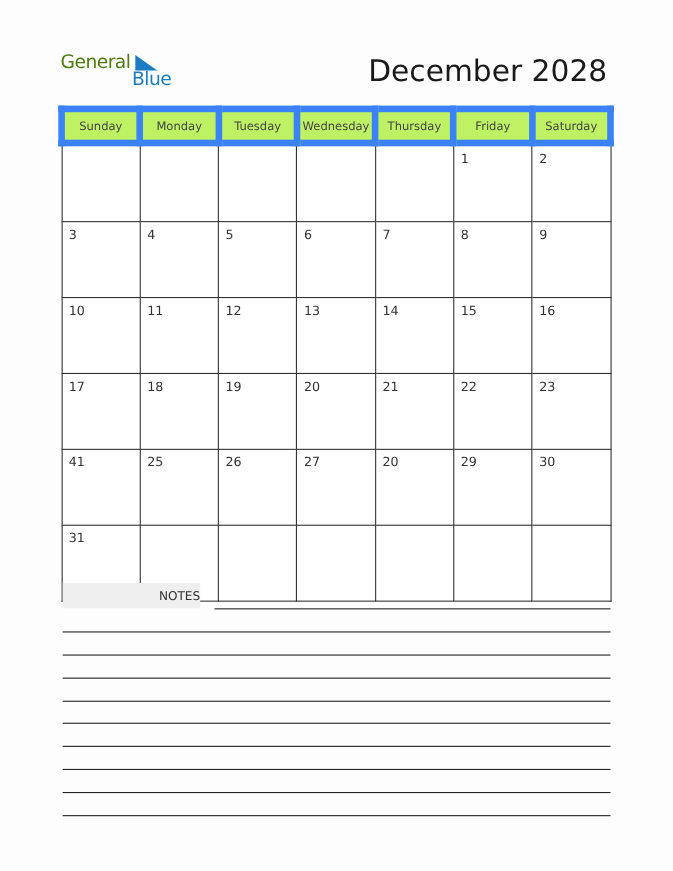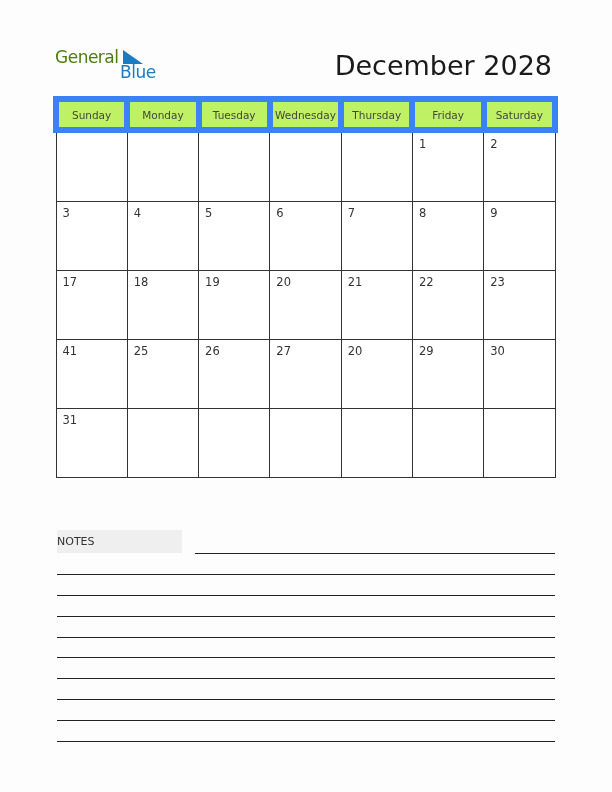--- a/index.html
+++ b/index.html
@@ -5,21 +5,21 @@
   html, body { margin:0; padding:0; }
   body { width:612px; height:792px; background:#fdfdfd; position:relative; font-family:"DejaVu Sans", sans-serif; color:#222; overflow:hidden; }
   .logo { position:absolute; left:55px; top:47px; width:95px; height:40px; }
   .logo .g { position:absolute; left:0; top:0; font-size:17px; color:#4d7c0f; letter-spacing:-0.5px; }
   .logo .b { position:absolute; left:53px; top:15px; font-size:17px; color:#1a7dc4; letter-spacing:-0.5px;margin-left:12px; }
   .logo .tri { position:absolute; left:68px; top:3px; width:0; height:0; border-left:20px solid #1a7dc4; border-top:14px solid transparent; }
   .title { position:absolute; right:60px; top:50px; font-size:27px; color:#1a1a1a; }
   table.cal { position:absolute; left:53px; top:96px; width:505px; border-collapse:collapse; table-layout:fixed; }
   table.cal th { height:23px; background:#bef264; border:6px solid #3b82f6; font-weight:normal; font-size:10.5px; color:#444; }
   table.cal td { height:64px; border:1px solid #333; vertical-align:top; padding:4px 0 0 6px; font-size:11.5px; color:#333; background:#fff; }
-  .notes-label { position:absolute; left:57px; top:530px; width:125px; height:23px; background:#efefef; font-size:11px; text-align:left; line-height:23px; color:#333; }
+  .notes-label { position:absolute; left:57px; top:530px; width:125px; height:23px; background:#efefef; font-size:11px; text-align:right; line-height:23px; color:#333; }
   .line { position:absolute; height:1px; background:#222; }
 </style>
 </head>
 <body>
 
 <div class="logo">
   <span class="g">General</span>
   <span class="tri"></span>
   <span class="b">Blue</span>
 </div>
@@ -51,20 +51,29 @@
       <tr>
         <td>3</td>
         <td>4</td>
         <td>5</td>
         <td>6</td>
         <td>7</td>
         <td>8</td>
         <td>9</td>
       </tr>
       <tr>
+        <td>10</td>
+        <td>11</td>
+        <td>12</td>
+        <td>13</td>
+        <td>14</td>
+        <td>15</td>
+        <td>16</td>
+      </tr>
+      <tr>
         <td>17</td>
         <td>18</td>
         <td>19</td>
         <td>20</td>
         <td>21</td>
         <td>22</td>
         <td>23</td>
       </tr>
       <tr>
         <td>41</td>

